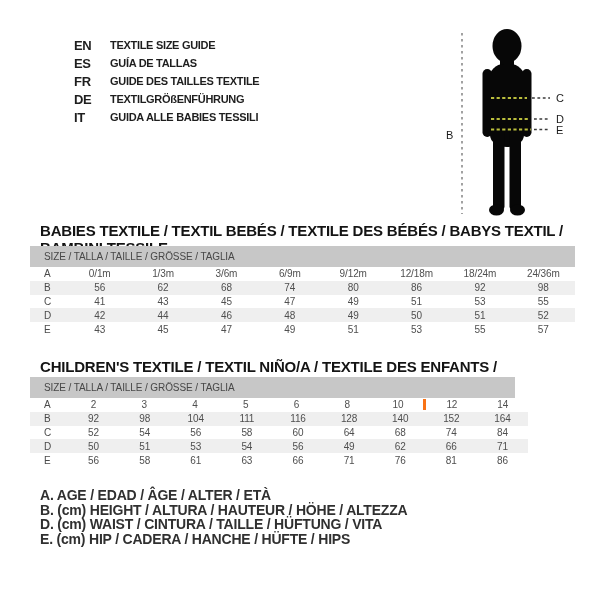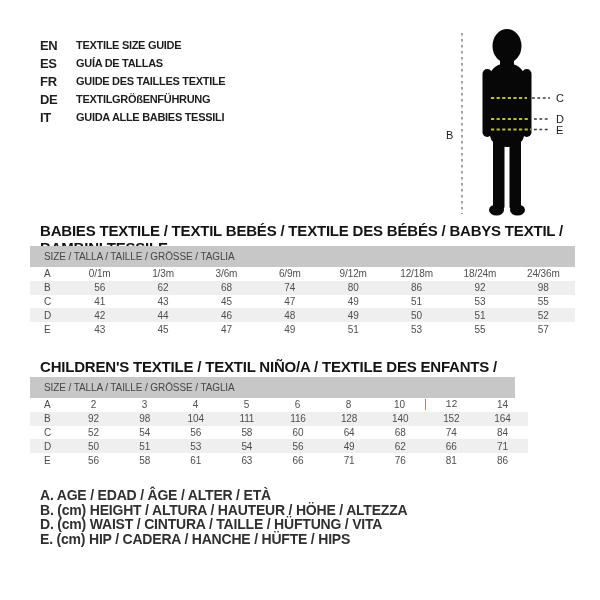--- a/index.html
+++ b/index.html
@@ -2,21 +2,21 @@
 <html><head>
 <meta charset="utf-8">
 <style>
   html,body{margin:0;padding:0;background:#fff;}
   #canvas{
     position:relative;width:600px;height:600px;background:#ffffff;
     font-family:"Liberation Sans",sans-serif;overflow:hidden;
   }
   
   #langs{position:absolute;left:40px;top:36px;}
-  .lang-row{display:flex;height:18px;align-items:center;}
+  .lang-row{display:flex;height:18px;align-items:center;margin-left:34px;}
   .lang-code{width:36px;font-size:13px;font-weight:700;color:#1e1e1e;letter-spacing:-0.3px;}
   .lang-text{font-size:11px;font-weight:700;color:#1e1e1e;letter-spacing:-0.3px;white-space:pre;}
 
   
   #figure{position:absolute;left:438px;top:8px;width:162px;height:212px;}
   #figure svg{display:block;}
   .vdash{stroke:#8b8b8b;stroke-width:1.6;stroke-dasharray:2.4 3.6;fill:none;}
   .ydash{stroke:#b9bd3c;stroke-width:2;stroke-dasharray:3.2 2.4;fill:none;}
   .ddash{stroke:#3a3a3a;stroke-width:1.5;stroke-dasharray:2.8 2.6;fill:none;}
   .flabel{font-family:"Liberation Sans",sans-serif;font-size:11px;fill:#1b1b1b;}
@@ -31,21 +31,21 @@
   .table{position:absolute;left:30px;}
   #babies-table{top:246px;width:545px;}
   #children-table{top:377px;width:498px;}
   .thead{height:21px;background:#c7c7c7;font-size:10px;color:#474747;display:flex;align-items:center;
          padding-left:14px;box-sizing:border-box;letter-spacing:-0.1px;}
   #children-table .thead{width:485px;}
   .trow{display:flex;height:13.8px;align-items:center;}
   .trow.stripe{background:#efefef;}
   .tcell{flex:1;text-align:center;font-size:10px;color:#4f4f4f;letter-spacing:-0.1px;}
   .tcell.rowlabel{flex:0 0 38px;text-align:left;padding-left:14px;box-sizing:border-box;color:#4a4a4a;}
-  .tcell.hl{border-left:1px solid #f97316;font-family:Liberation Mono, monospace;}
+  .tcell.hl{border-left:3px solid #f97316;}
 
   
   #legend{position:absolute;left:40px;top:488px;}
   .legend-line{font-size:14px;font-weight:700;color:#303030;line-height:14.6px;letter-spacing:-0.2px;white-space:pre;}
 </style>
 </head>
 <body>
 
 <div id="canvas">
 

